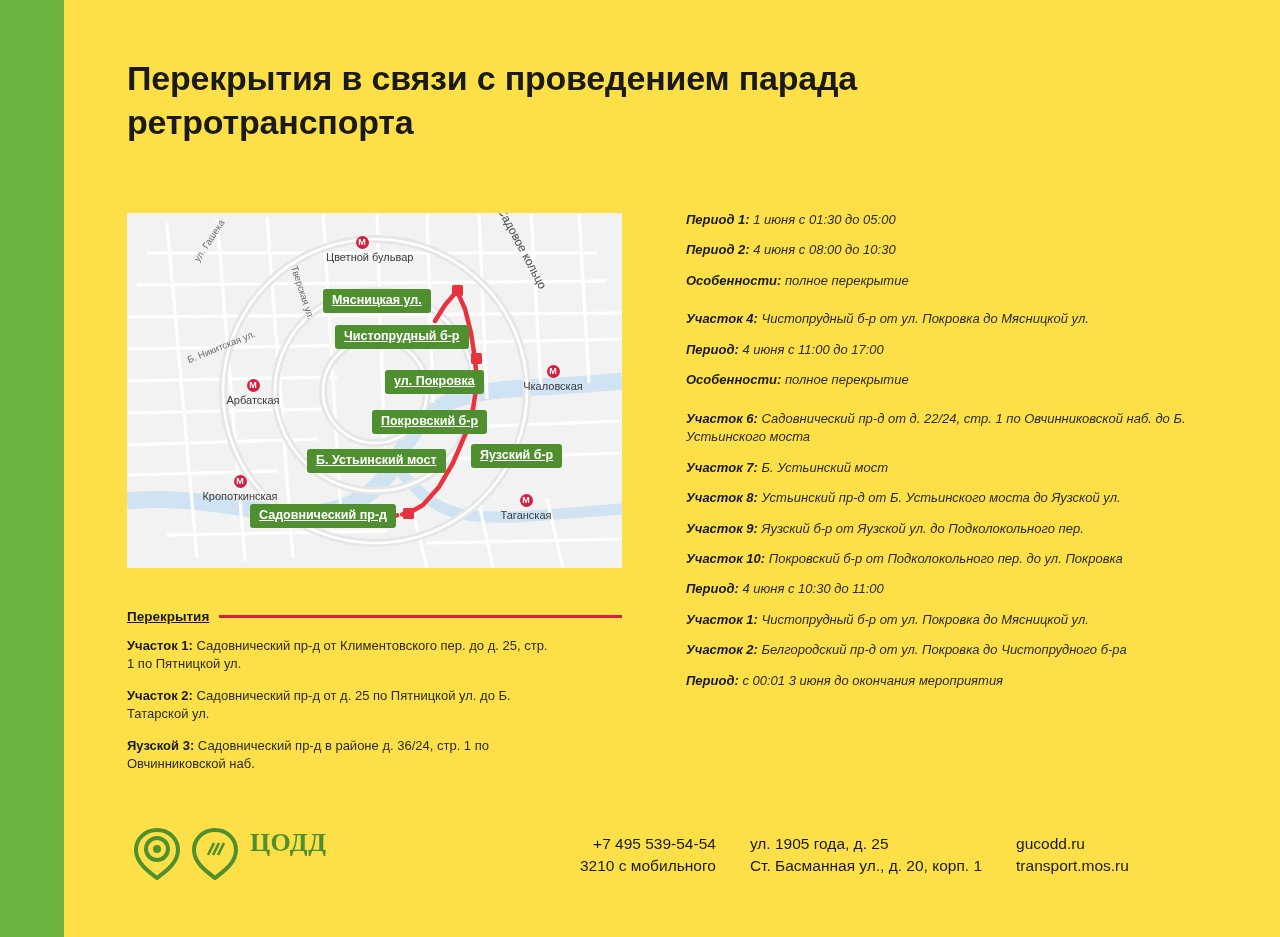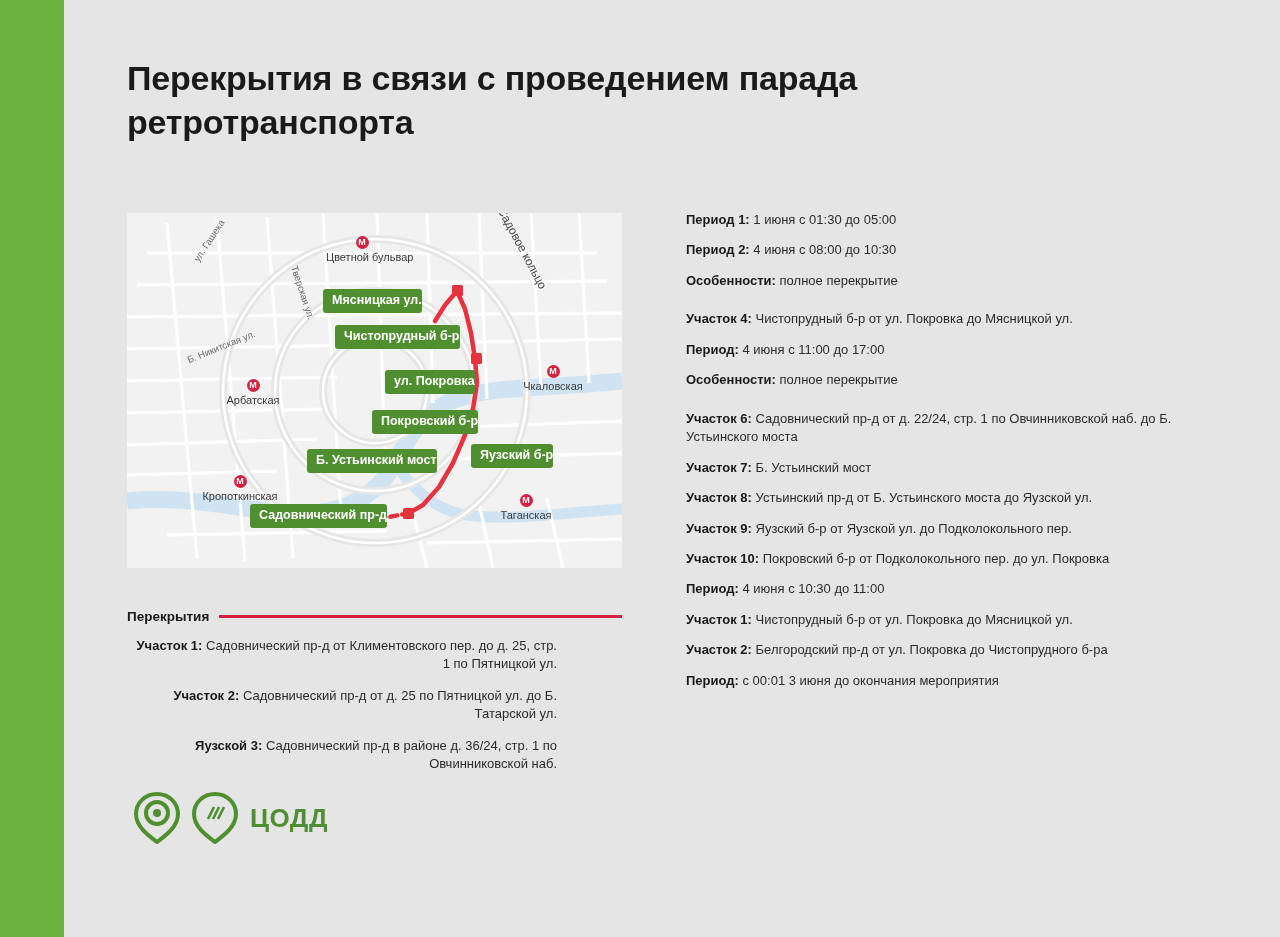--- a/index.html
+++ b/index.html
@@ -5,21 +5,21 @@
   * { box-sizing: border-box; margin: 0; padding: 0; }
   html, body {
     width: 1280px; height: 937px;
     font-family: "Liberation Sans", sans-serif;
     background: #ffffff;
     overflow: hidden;
   }
   #page {
     position: relative;
     width: 1280px; height: 937px;
-    background: #e5e5e5;
+    background: #fde047;
   }
   .green-bar {
     position: absolute; left: 0; top: 0;
     width: 64px; height: 937px;
     background: #6cb33f;
   }
   .title {
     position: absolute;
     left: 127px; top: 57px;
     width: 1000px;
@@ -38,24 +38,25 @@
     background: #f2f2f2;
     overflow: hidden;
   }
   .map svg { position: absolute; left: 0; top: 0; }
   .maplabel {
     position: absolute;
     background: #4f8f2f;
     color: #fff;
     font-size: 12.5px;
     font-weight: bold;
-    padding: 5px 0 6px 9px;
+    padding: 5px 9px 6px 9px;
     border-radius: 3px;
     white-space: nowrap;
     line-height: 1;
+    text-decoration: underline;
   }
   .metro {
     position: absolute;
     font-size: 11px;
     color: #3a3a3a;
     text-align: center;
     line-height: 1.15;
     white-space: nowrap;
   }
   .metro .m {
@@ -92,34 +93,33 @@
     font-size: 13px;
     color: #2b2b2b;
     line-height: 1.42;
     margin-bottom: 13px;
   }
   .para b { color: #1a1a1a; }
   .leftcol {
     position: absolute;
     left: 127px; top: 637px;
     width: 430px;
-    text-align: right;
   }
   .rightcol {
     position: absolute;
     left: 686px; top: 211px;
     width: 510px;
   }
-  .rightcol .para { margin-bottom: 12px; }
+  .rightcol .para { margin-bottom: 12px; font-style: italic; }
   .gap { height: 8px; }
 
   
   .footer-logos {
-    position: absolute; left: 132px; top: 792px;
-    display: flex; align-items: center;
+    position: absolute; left: 132px; top: 828px;
+    display: flex;  font-family: Liberation Serif, serif;
   }
   .codd-text {
     font-size: 26px; font-weight: bold; color: #4f8f2f;
     margin-left: 10px; letter-spacing: 0.5px;
   }
   .footer-cols {
     position: absolute; top: 833px; left: 580px;
     display: flex; font-size: 15.5px; color: #1a1a1a;
     line-height: 1.45;
   }
@@ -220,21 +220,21 @@
       <span class="m">M</span>
       <span>Таганская</span>
     </div>
 
     <div class="street" style="left:58px;  top:22px;  transform:rotate(-57deg);">ул. Гашека</div>
     <div class="street" style="left:148px; top:74px;  transform:rotate(72deg);">Тверская ул.</div>
     <div class="street" style="left:58px; top:128px; transform:rotate(-22deg);">Б. Никитская ул.</div>
     <div class="street" style="left:350px; top:28px; transform:rotate(62deg); font-size:12px; color:#4a4a4a;">Садовое кольцо</div>
   </div>
 
-  <div class="sec-head" style="left:127px; top:609px; width:495px;">
+  <div class="sec-head" style="left:127px; top:609px; width:495px;text-decoration:underline;">
     <span>Перекрытия</span>
     <span class="rule" style="flex:1;"></span>
   </div>
 
   <div class="leftcol">
     <p class="para">
       <b>Участок 1:</b>
       <span>Садовнический пр-д от Климентовского пер. до д. 25, стр. 1 по Пятницкой ул.</span>
     </p>
     <p class="para">
@@ -329,14 +329,28 @@
       <path d="M25 2c12 0 21 9 21 20 0 13-13 22-21 28C17 44 4 35 4 22 4 11 13 2 25 2z" fill="none" stroke="#4f8f2f" stroke-width="4"></path>
       <g stroke="#4f8f2f" stroke-width="2.6">
         <path d="M18 27 L24 15"></path>
         <path d="M23 27 L29 15"></path>
         <path d="M28 27 L34 15"></path>
       </g>
     </svg>
     <span class="codd-text">ЦОДД</span>
   </div>
 
+  <div class="footer-cols">
+    <div class="fc right">
+      <div>+7 495 539-54-54</div>
+      <div>3210 с мобильного</div>
+    </div>
+    <div class="fc">
+      <div>ул. 1905 года, д. 25</div>
+      <div>Ст. Басманная ул., д. 20, корп. 1</div>
+    </div>
+    <div class="fc">
+      <div>gucodd.ru</div>
+      <div>transport.mos.ru</div>
+    </div>
+  </div>
 
 </div>
 
 </body></html>

